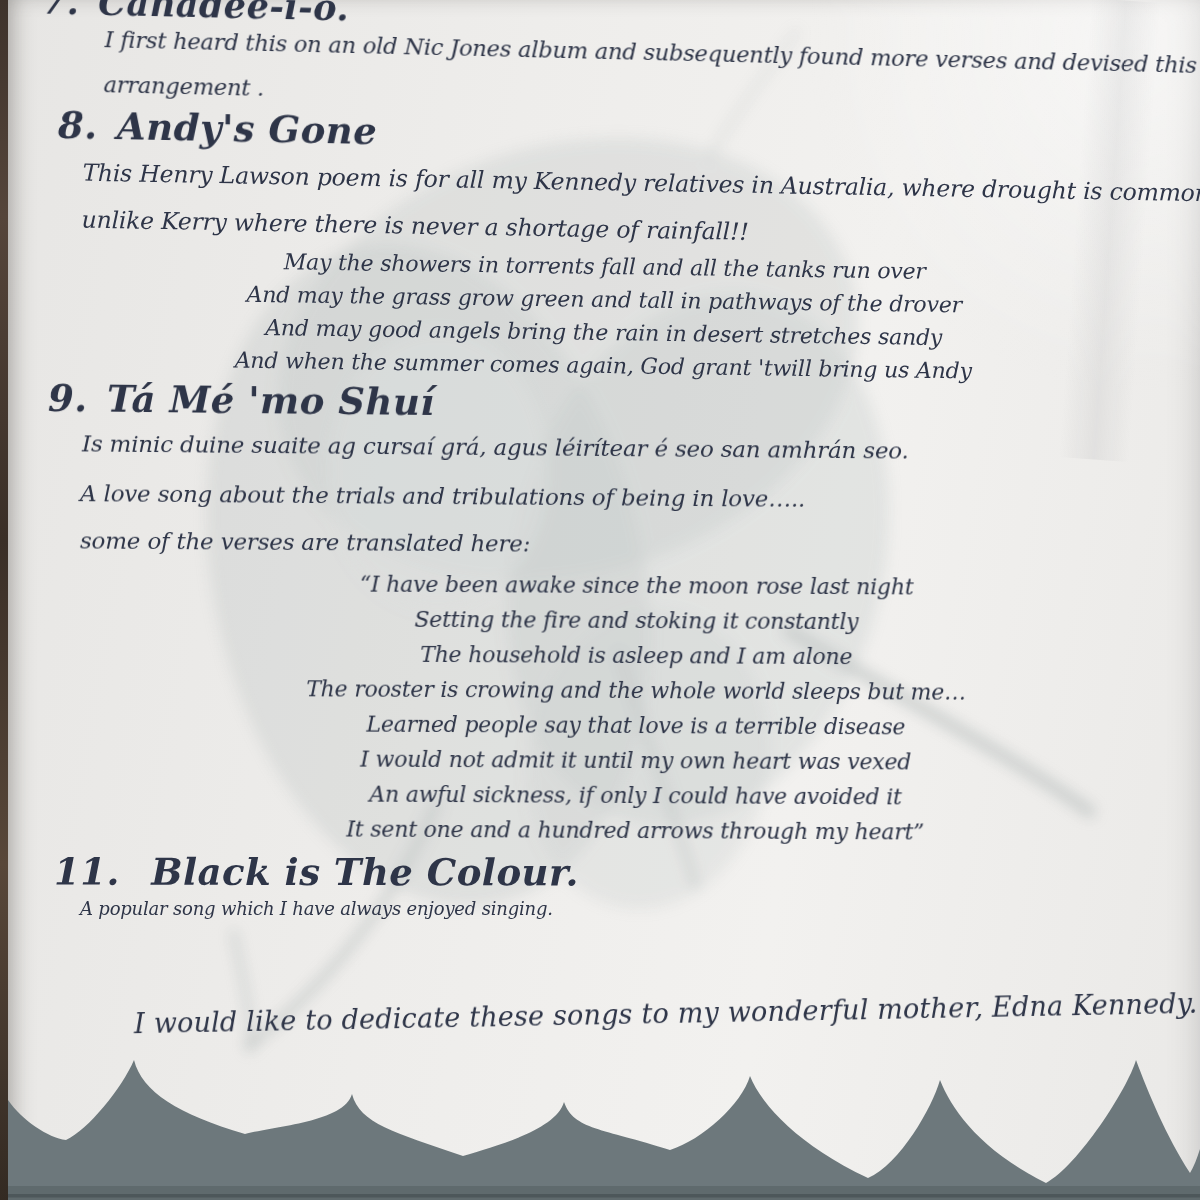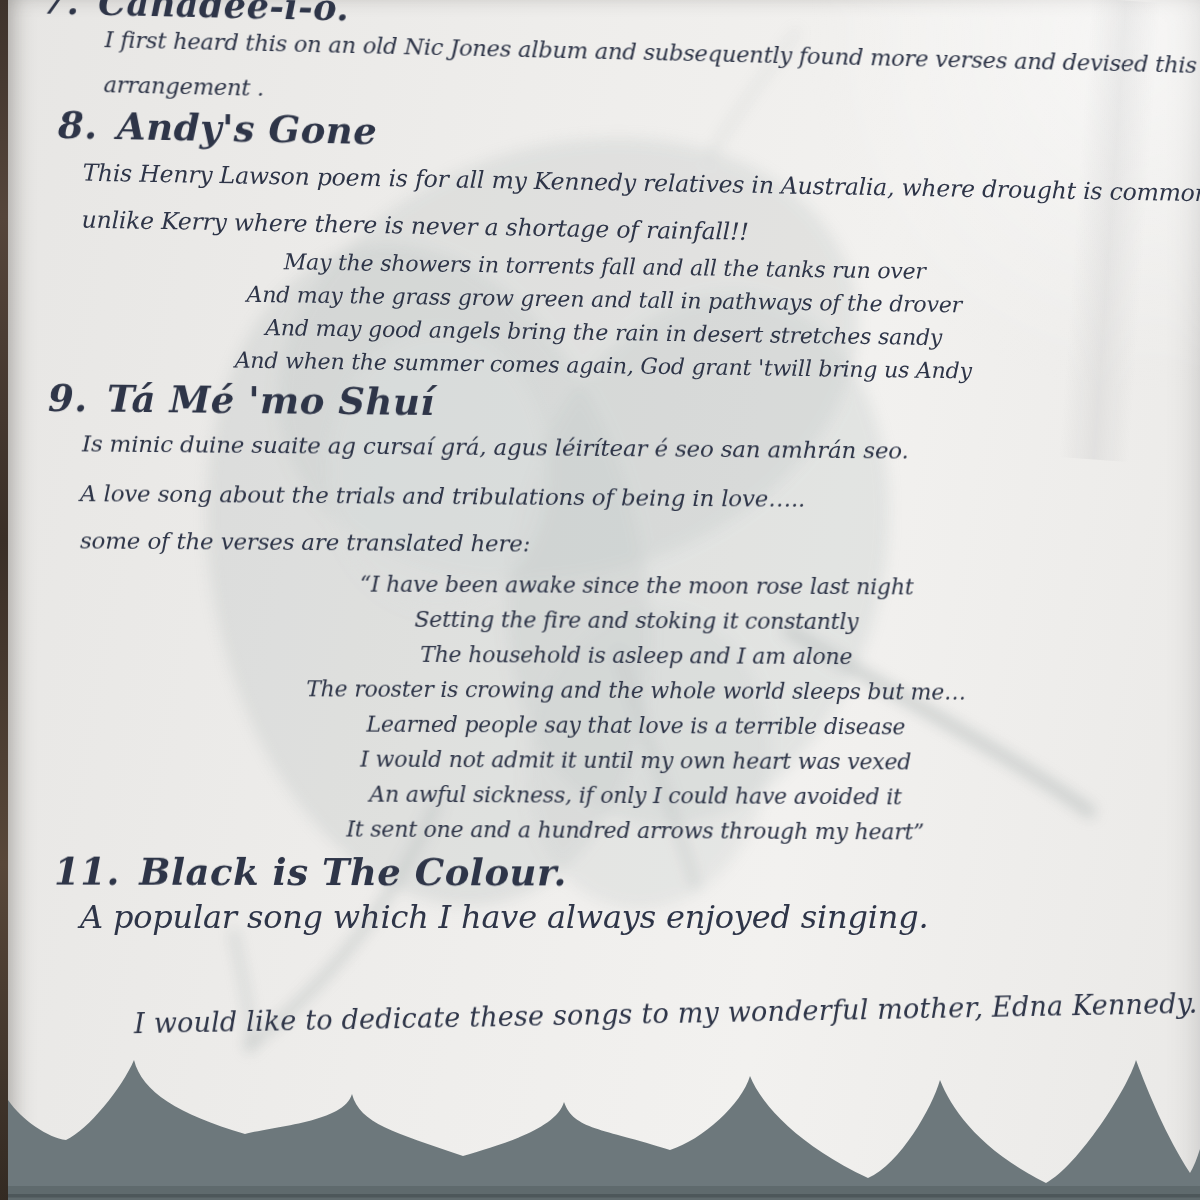--- a/index.html
+++ b/index.html
@@ -110,23 +110,23 @@
     <div class="vline">The household is asleep and I am alone</div>
     <div class="vline">The rooster is crowing and the whole world sleeps but me…</div>
     <div class="vline">Learned people say that love is a terrible disease</div>
     <div class="vline">I would not admit it until my own heart was vexed</div>
     <div class="vline">An awful sickness, if only I could have avoided it</div>
     <div class="vline">It sent one and a hundred arrows through my heart”</div>
   </div>
 
   <div class="blk heading ink" style="left:46px;top:850px;transform:rotate(.1deg);">
     <span>11.</span>
-    <span style="margin-left:6px;">Black is The Colour.</span>
+    <span style="margin-left:18px;">Black is The Colour.</span>
   </div>
-  <div class="blk bodytxt ink" style="left:72px;top:898px;font-size:32px;">A popular song which I have always enjoyed singing.</div>
+  <div class="blk bodytxt ink" style="left:72px;top:898px;font-size:18px;">A popular song which I have always enjoyed singing.</div>
 
   <div class="blk dedication ink" style="left:126px;top:998px;transform:rotate(-1.1deg);">I would like to dedicate these songs to my wonderful mother, Edna Kennedy.</div>
 
   <svg class="wave-svg" viewBox="0 0 1192 152" preserveAspectRatio="none" aria-hidden="true">
     <path fill="#6d787c" d="
       M0,52
       C14,72 40,90 58,92
       C80,82 114,40 126,12
       C134,44 170,66 237,86
       C268,78 336,74 344,46

